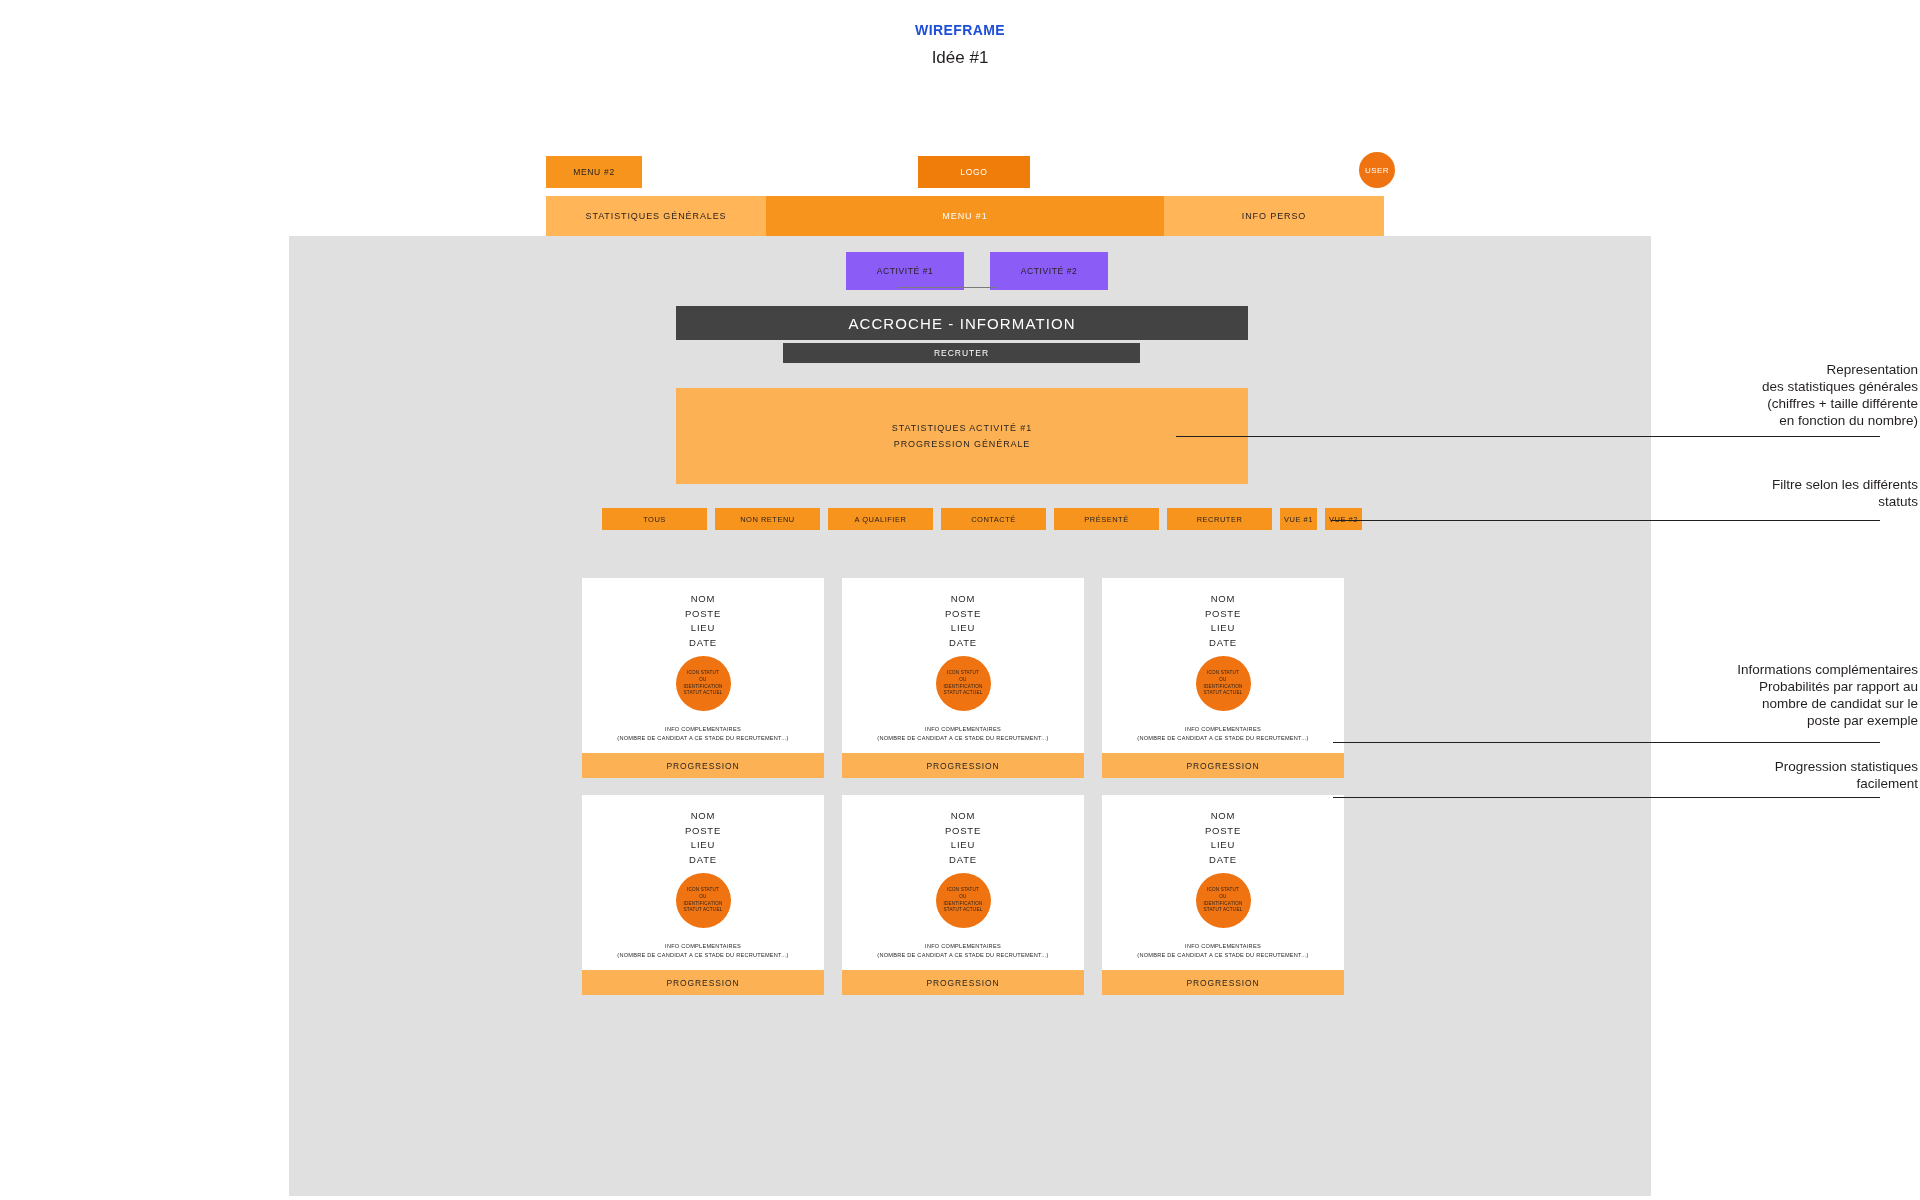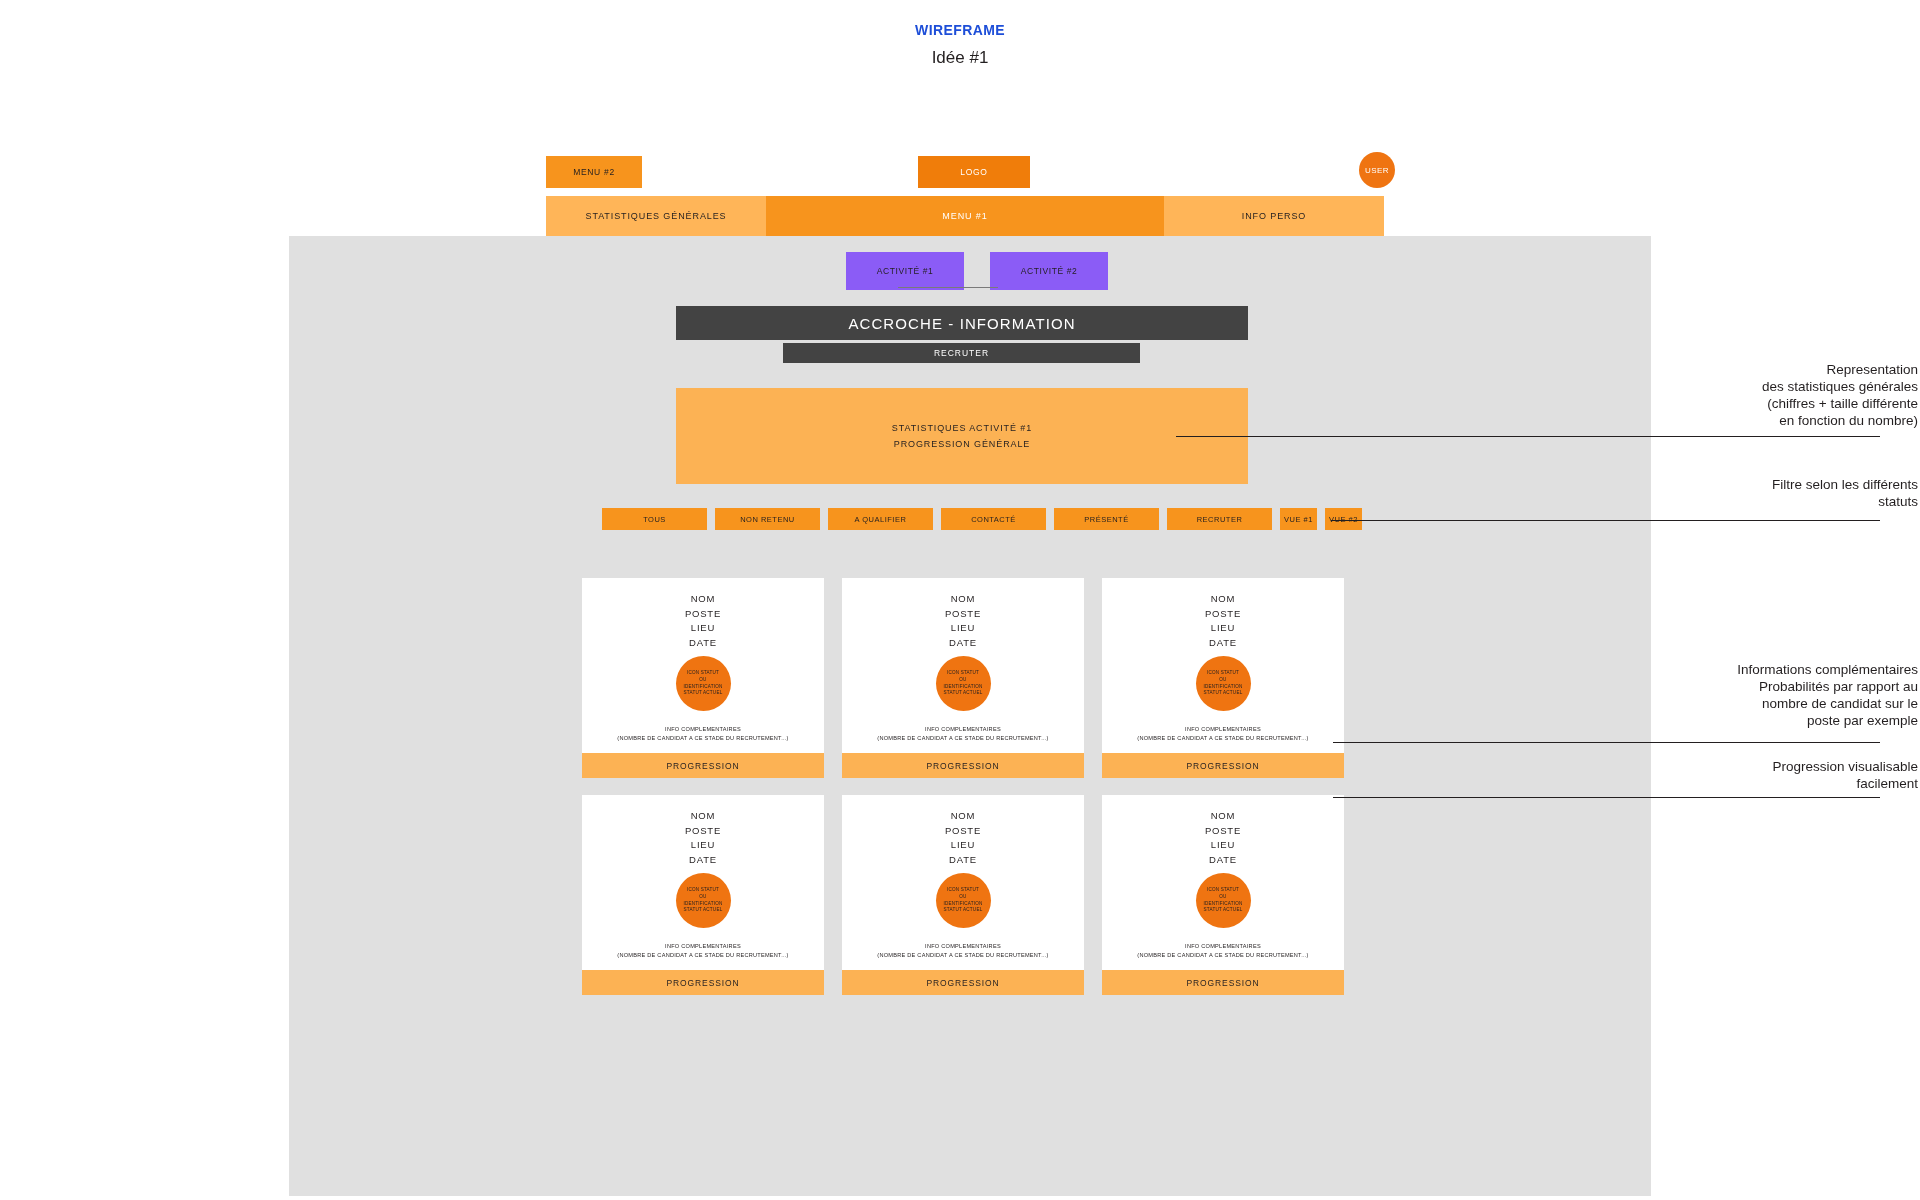--- a/index.html
+++ b/index.html
@@ -493,20 +493,20 @@
     <div>Filtre selon les différents</div>
     <div>statuts</div>
   </div>
 <div class="annotation" id="annotation-2">
     <div>Informations complémentaires</div>
     <div>Probabilités par rapport au</div>
     <div>nombre de candidat sur le</div>
     <div>poste par exemple</div>
   </div>
 <div class="annotation" id="annotation-3">
-    <div>Progression visualisable</div>
+    <div>Progression statistiques</div>
     <div>facilement</div>
   </div>
 
 <div class="leader" id="leader-0"></div>
 <div class="leader" id="leader-1"></div>
 <div class="leader" id="leader-2"></div>
 <div class="leader" id="leader-3"></div>
 
 </body></html>

